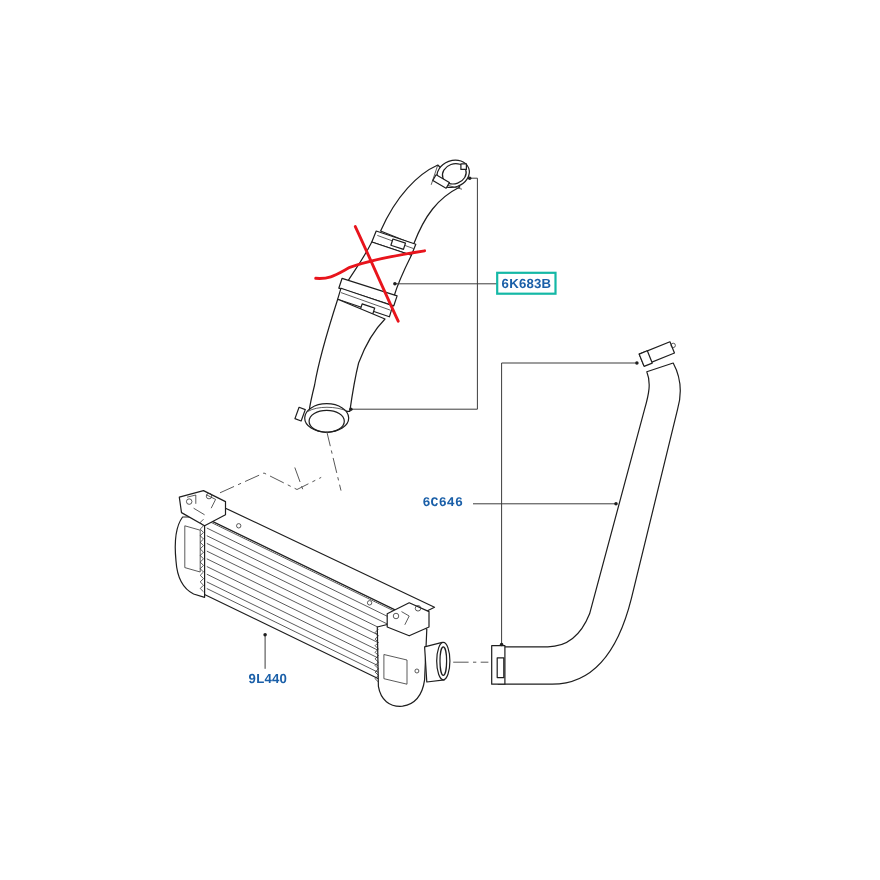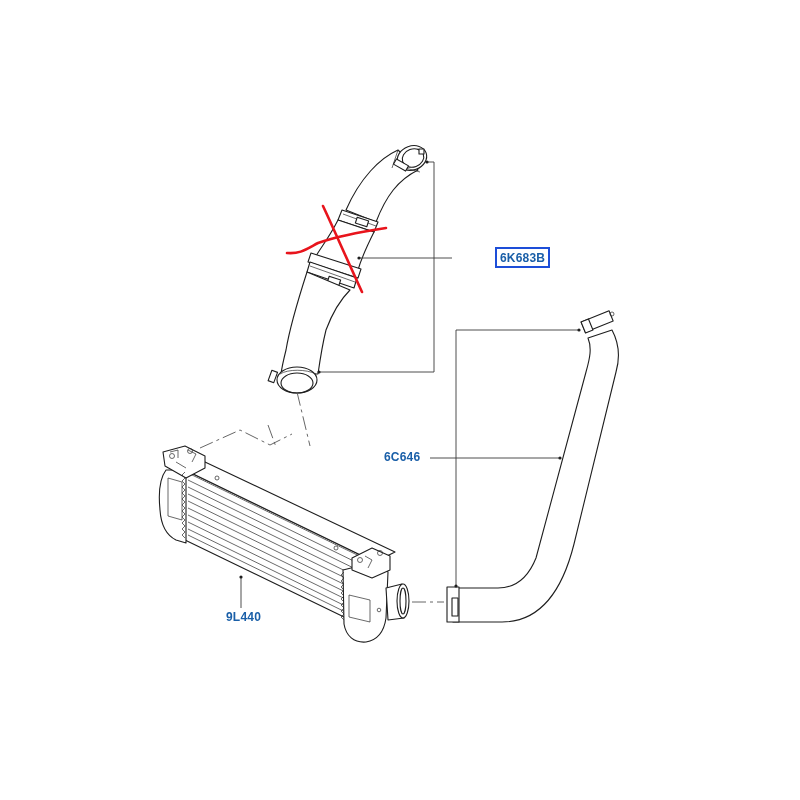--- a/index.html
+++ b/index.html
@@ -10,23 +10,22 @@
       font-family: "Liberation Sans", sans-serif;
       font-weight: bold;
       font-size: 12px;
       color: #1a5fa8;
       letter-spacing: 0.2px;
       line-height: 14px;
       white-space: nowrap;
       cursor: pointer;
     }
     .part-label.highlighted {
-      border: 2px solid #1d4ed8;
+      border: 2px solid #14b8a6;
       padding: 2px 3px 1px 3px;
-      margin-left: 44px;
     }
     .stroke { fill: none; stroke: #1e1e1e; stroke-width: 1.1; stroke-linejoin: round; stroke-linecap: round; }
     .thin { fill: none; stroke: #2a2a2a; stroke-width: 0.7; }
     .fillw { fill: #ffffff; stroke: #1e1e1e; stroke-width: 1.1; stroke-linejoin: round; }
     .leader { fill: none; stroke: #3a3a3a; stroke-width: 0.9; }
     .dash { fill: none; stroke: #555; stroke-width: 0.9; stroke-dasharray: 14 4 3 4; }
     .dot { fill: #1e1e1e; }
   </style>
 </head>
 <body>
@@ -146,14 +145,14 @@
   <g>
     <polyline class="leader" points="578,330 456,330 456,586"></polyline>
     <line class="leader" x1="430" y1="458" x2="560" y2="458"></line>
     <circle class="dot" cx="579" cy="330" r="1.6"></circle>
     <circle class="dot" cx="560" cy="458" r="1.6"></circle>
     <circle class="dot" cx="456" cy="586" r="1.6"></circle>
   </g>
 </svg>
 
 <div class="part-label highlighted" style="left:451px; top:247px;">6K683B</div>
-<div class="part-label" style="left:384px; top:450px;">6C646</div>
+<div class="part-label" style="left:384px; top:450px;font-family:Liberation Mono, monospace;">6C646</div>
 <div class="part-label" style="left:226px; top:610px;">9L440</div>
 
 </body></html>

